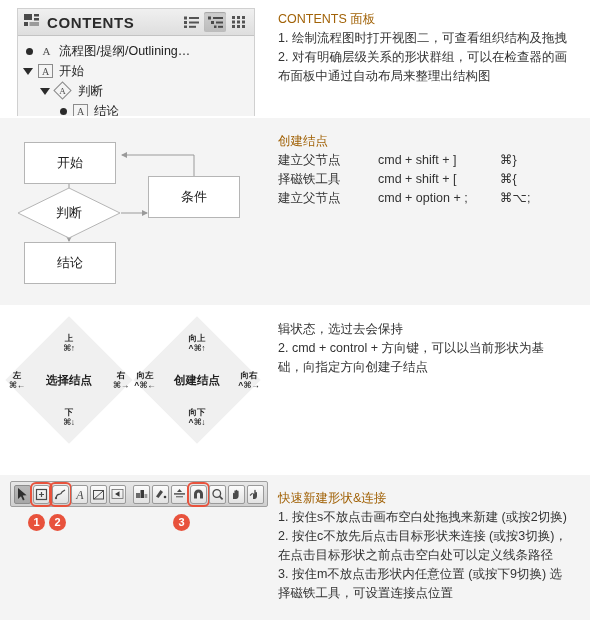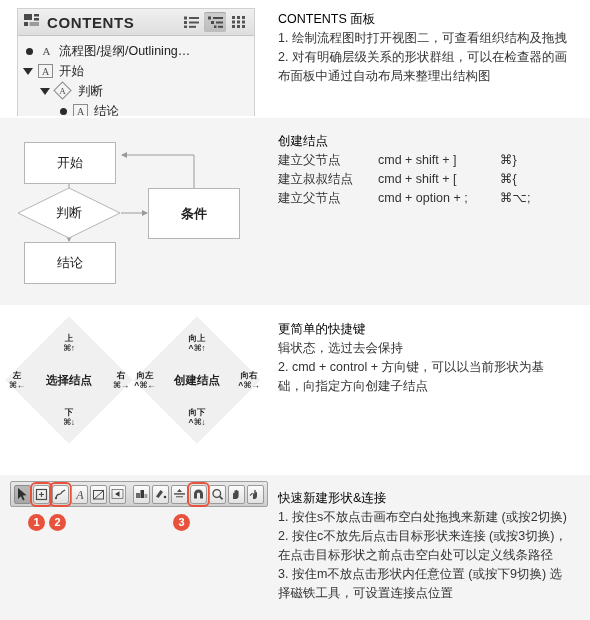--- a/index.html
+++ b/index.html
@@ -29,21 +29,21 @@
     box-sizing: border-box;
   }
   .right-col {
     flex: 1 1 auto;
     box-sizing: border-box;
     padding-left: 8px;
     padding-right: 6px;
   }
   .desc-title {
     font-size: 12.5px;
-    color: #000000;
+    color: #a16207;
     line-height: 19px;
     white-space: nowrap;
   }
   .desc-line {
     font-size: 12.5px;
     color: #333;
     line-height: 19px;
   }
 
   
@@ -375,39 +375,39 @@
       </svg>
       <div class="fbox" style="left:24px; top:24px; width:92px; height:42px;">
         <span>开始</span>
       </div>
       <div class="fdia" style="left:17px; top:69px;">
         <svg class="dshape" viewBox="0 0 104 52" preserveAspectRatio="none">
           <polygon points="52,1 103,26 52,51 1,26" fill="#ffffff" stroke="#b5b5b5" stroke-width="1"></polygon>
         </svg>
         <span class="dlabel">判断</span>
       </div>
-      <div class="fbox" style="left:148px; top:70px; width:92px; height:51px;font-weight:bold;">
+      <div class="fbox" style="left:148px; top:58px; width:92px; height:42px;">
         <span>条件</span>
       </div>
       <div class="fbox" style="left:24px; top:124px; width:92px; height:42px;">
         <span>结论</span>
       </div>
     </div>
   </div>
   <div class="right-col">
     <div class="desc-title">创建结点</div>
     <table class="shortcut-table">
       <tbody>
         <tr>
           <td class="st-name">建立父节点</td>
           <td class="st-combo">cmd +  shift  + ]</td>
           <td class="st-sym">⌘}</td>
         </tr>
         <tr>
-          <td class="st-name">建立叔叔结点</td>
+          <td class="st-name">择磁铁工具</td>
           <td class="st-combo">cmd +  shift  + [</td>
           <td class="st-sym">⌘{</td>
         </tr>
         <tr>
           <td class="st-name">建立父节点</td>
           <td class="st-combo">cmd + option + ;</td>
           <td class="st-sym">⌘⌥;</td>
         </tr>
       </tbody>
     </table>
@@ -448,21 +448,20 @@
           <span>向左</span><br><span>^⌘←</span>
         </div>
         <div class="dkey right">
           <span>向右</span><br><span>^⌘→</span>
         </div>
       </div>
 
     </div>
   </div>
   <div class="right-col">
-    <div class="desc-title">更简单的快捷键</div>
     <div class="desc-line">辑状态，选过去会保持</div>
     <div class="desc-line">2. cmd + control + 方向键，可以以当前形状为基</div>
     <div class="desc-line">础，向指定方向创建子结点</div>
   </div>
 </div>
 
 <div class="section sec-gray" id="sec4">
   <div class="left-col">
     <div class="toolbar-area">
       <div class="toolbar">

